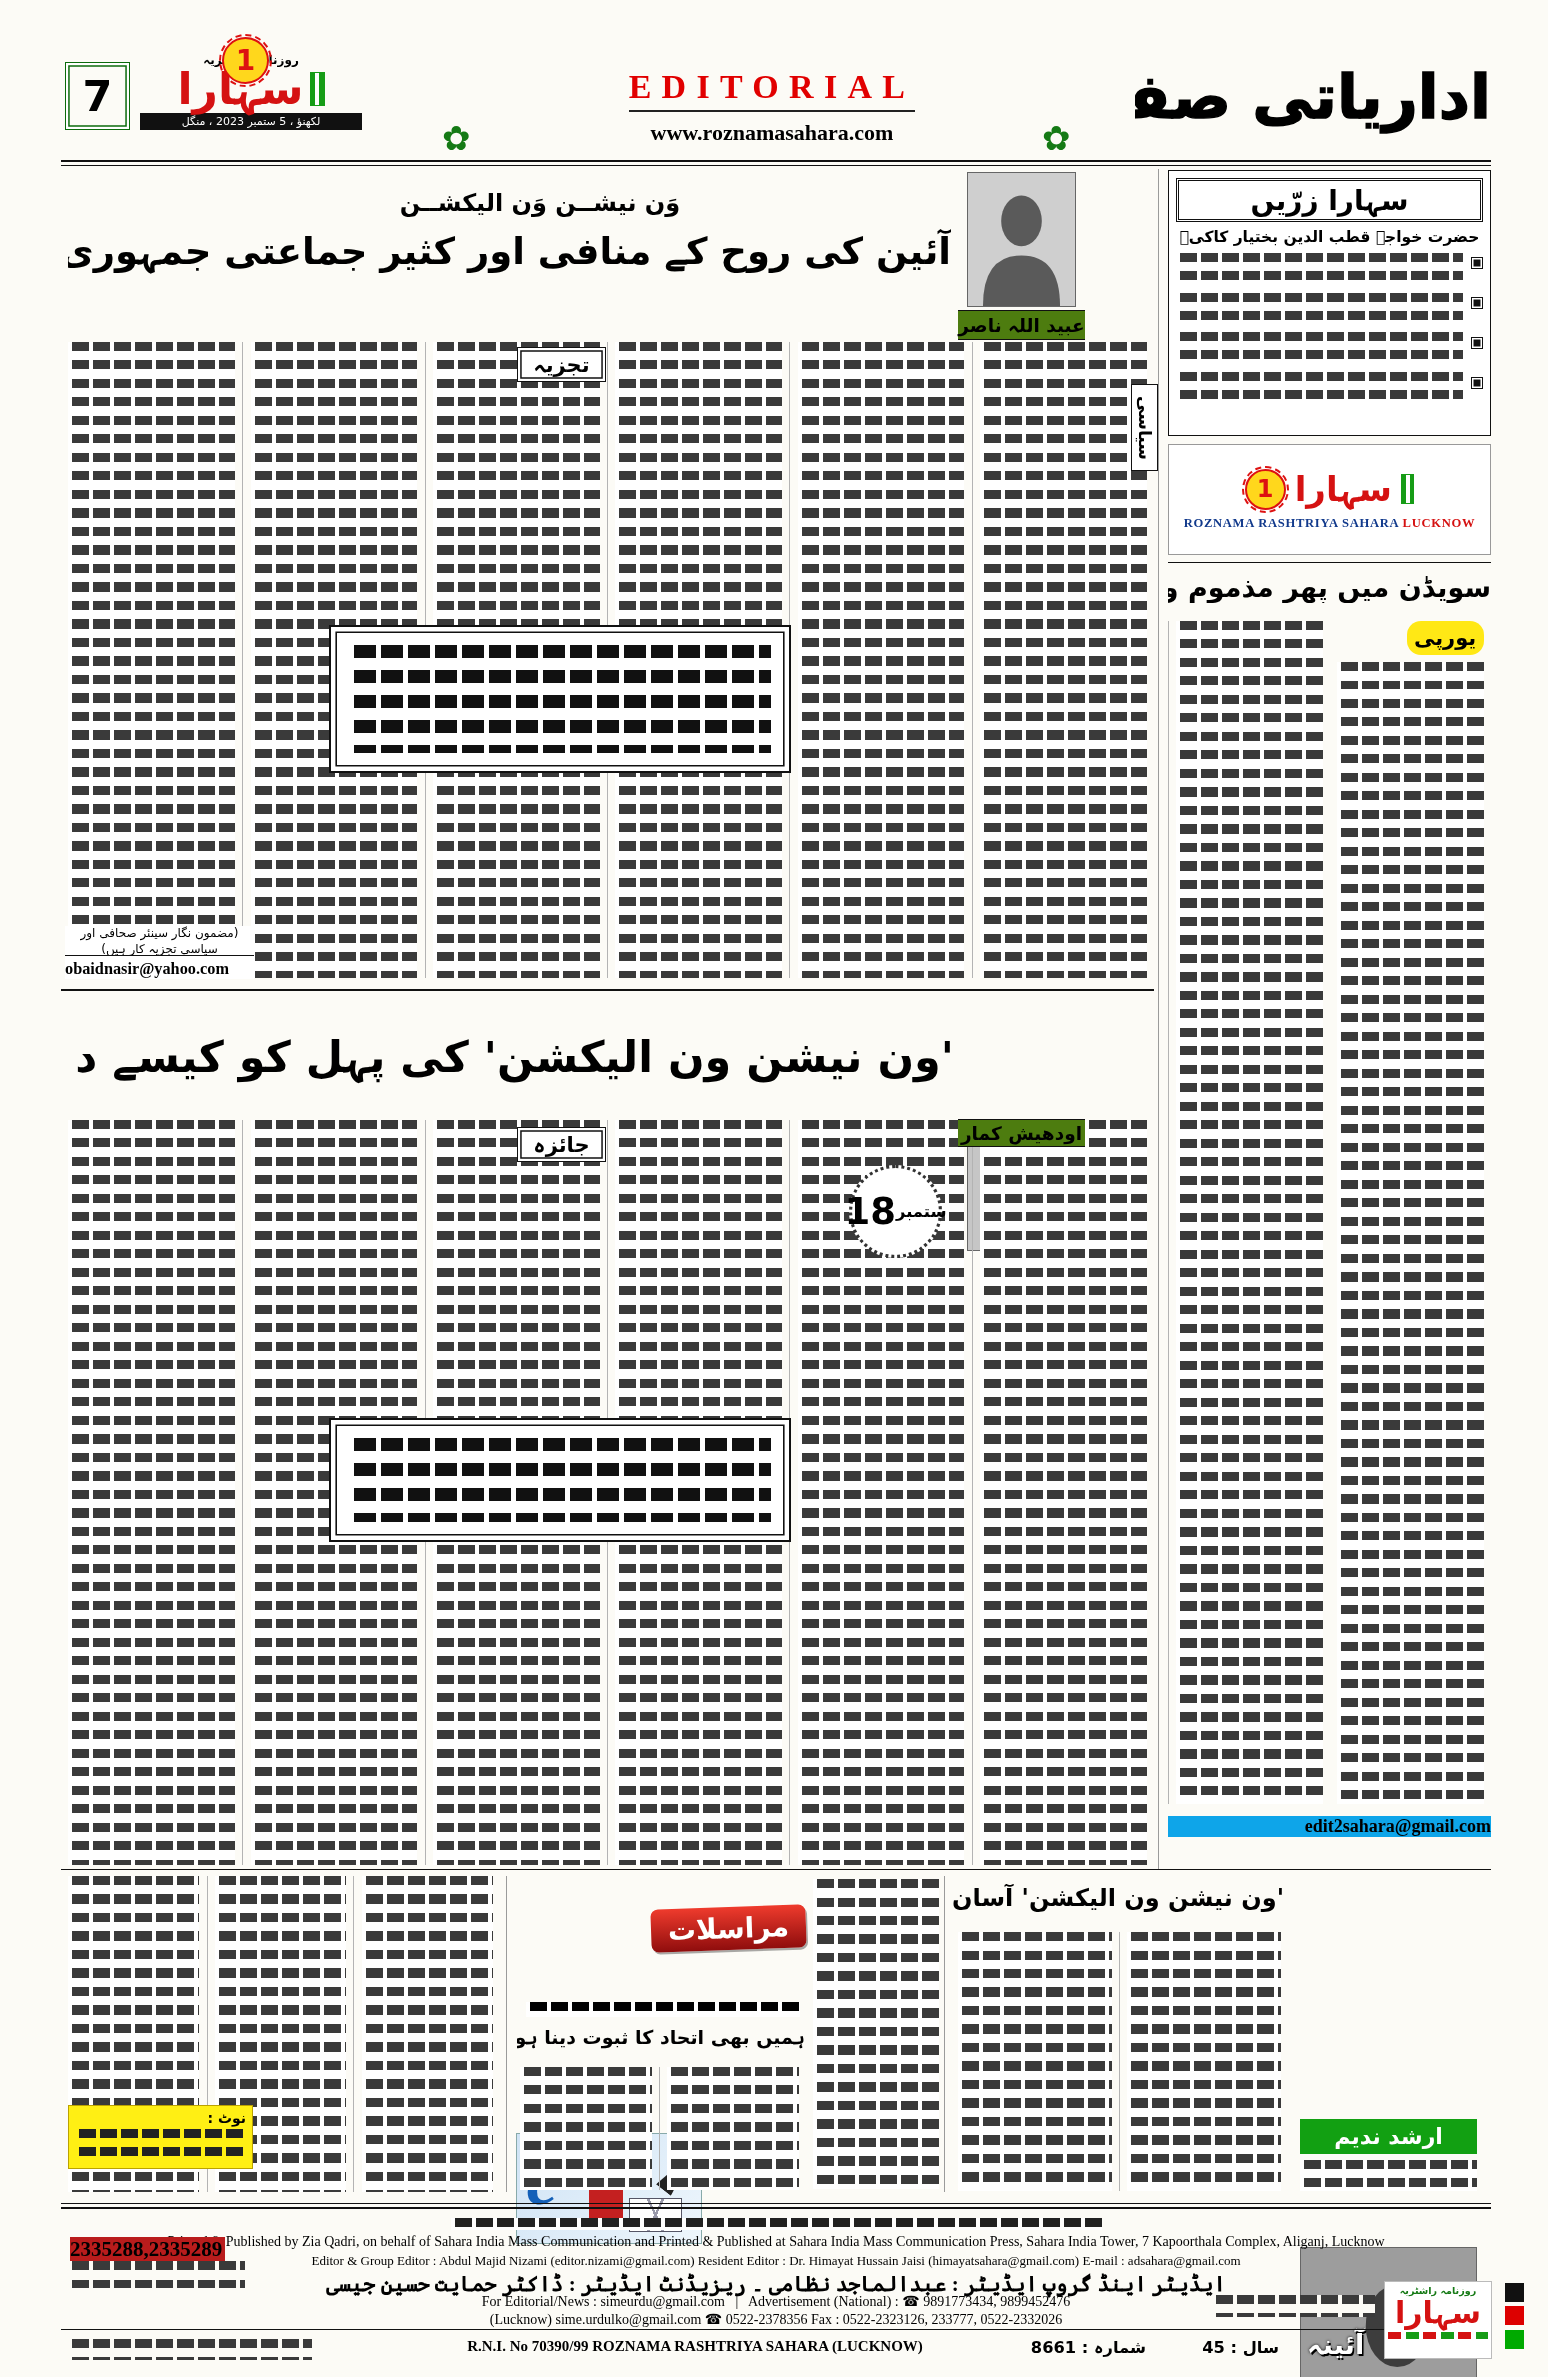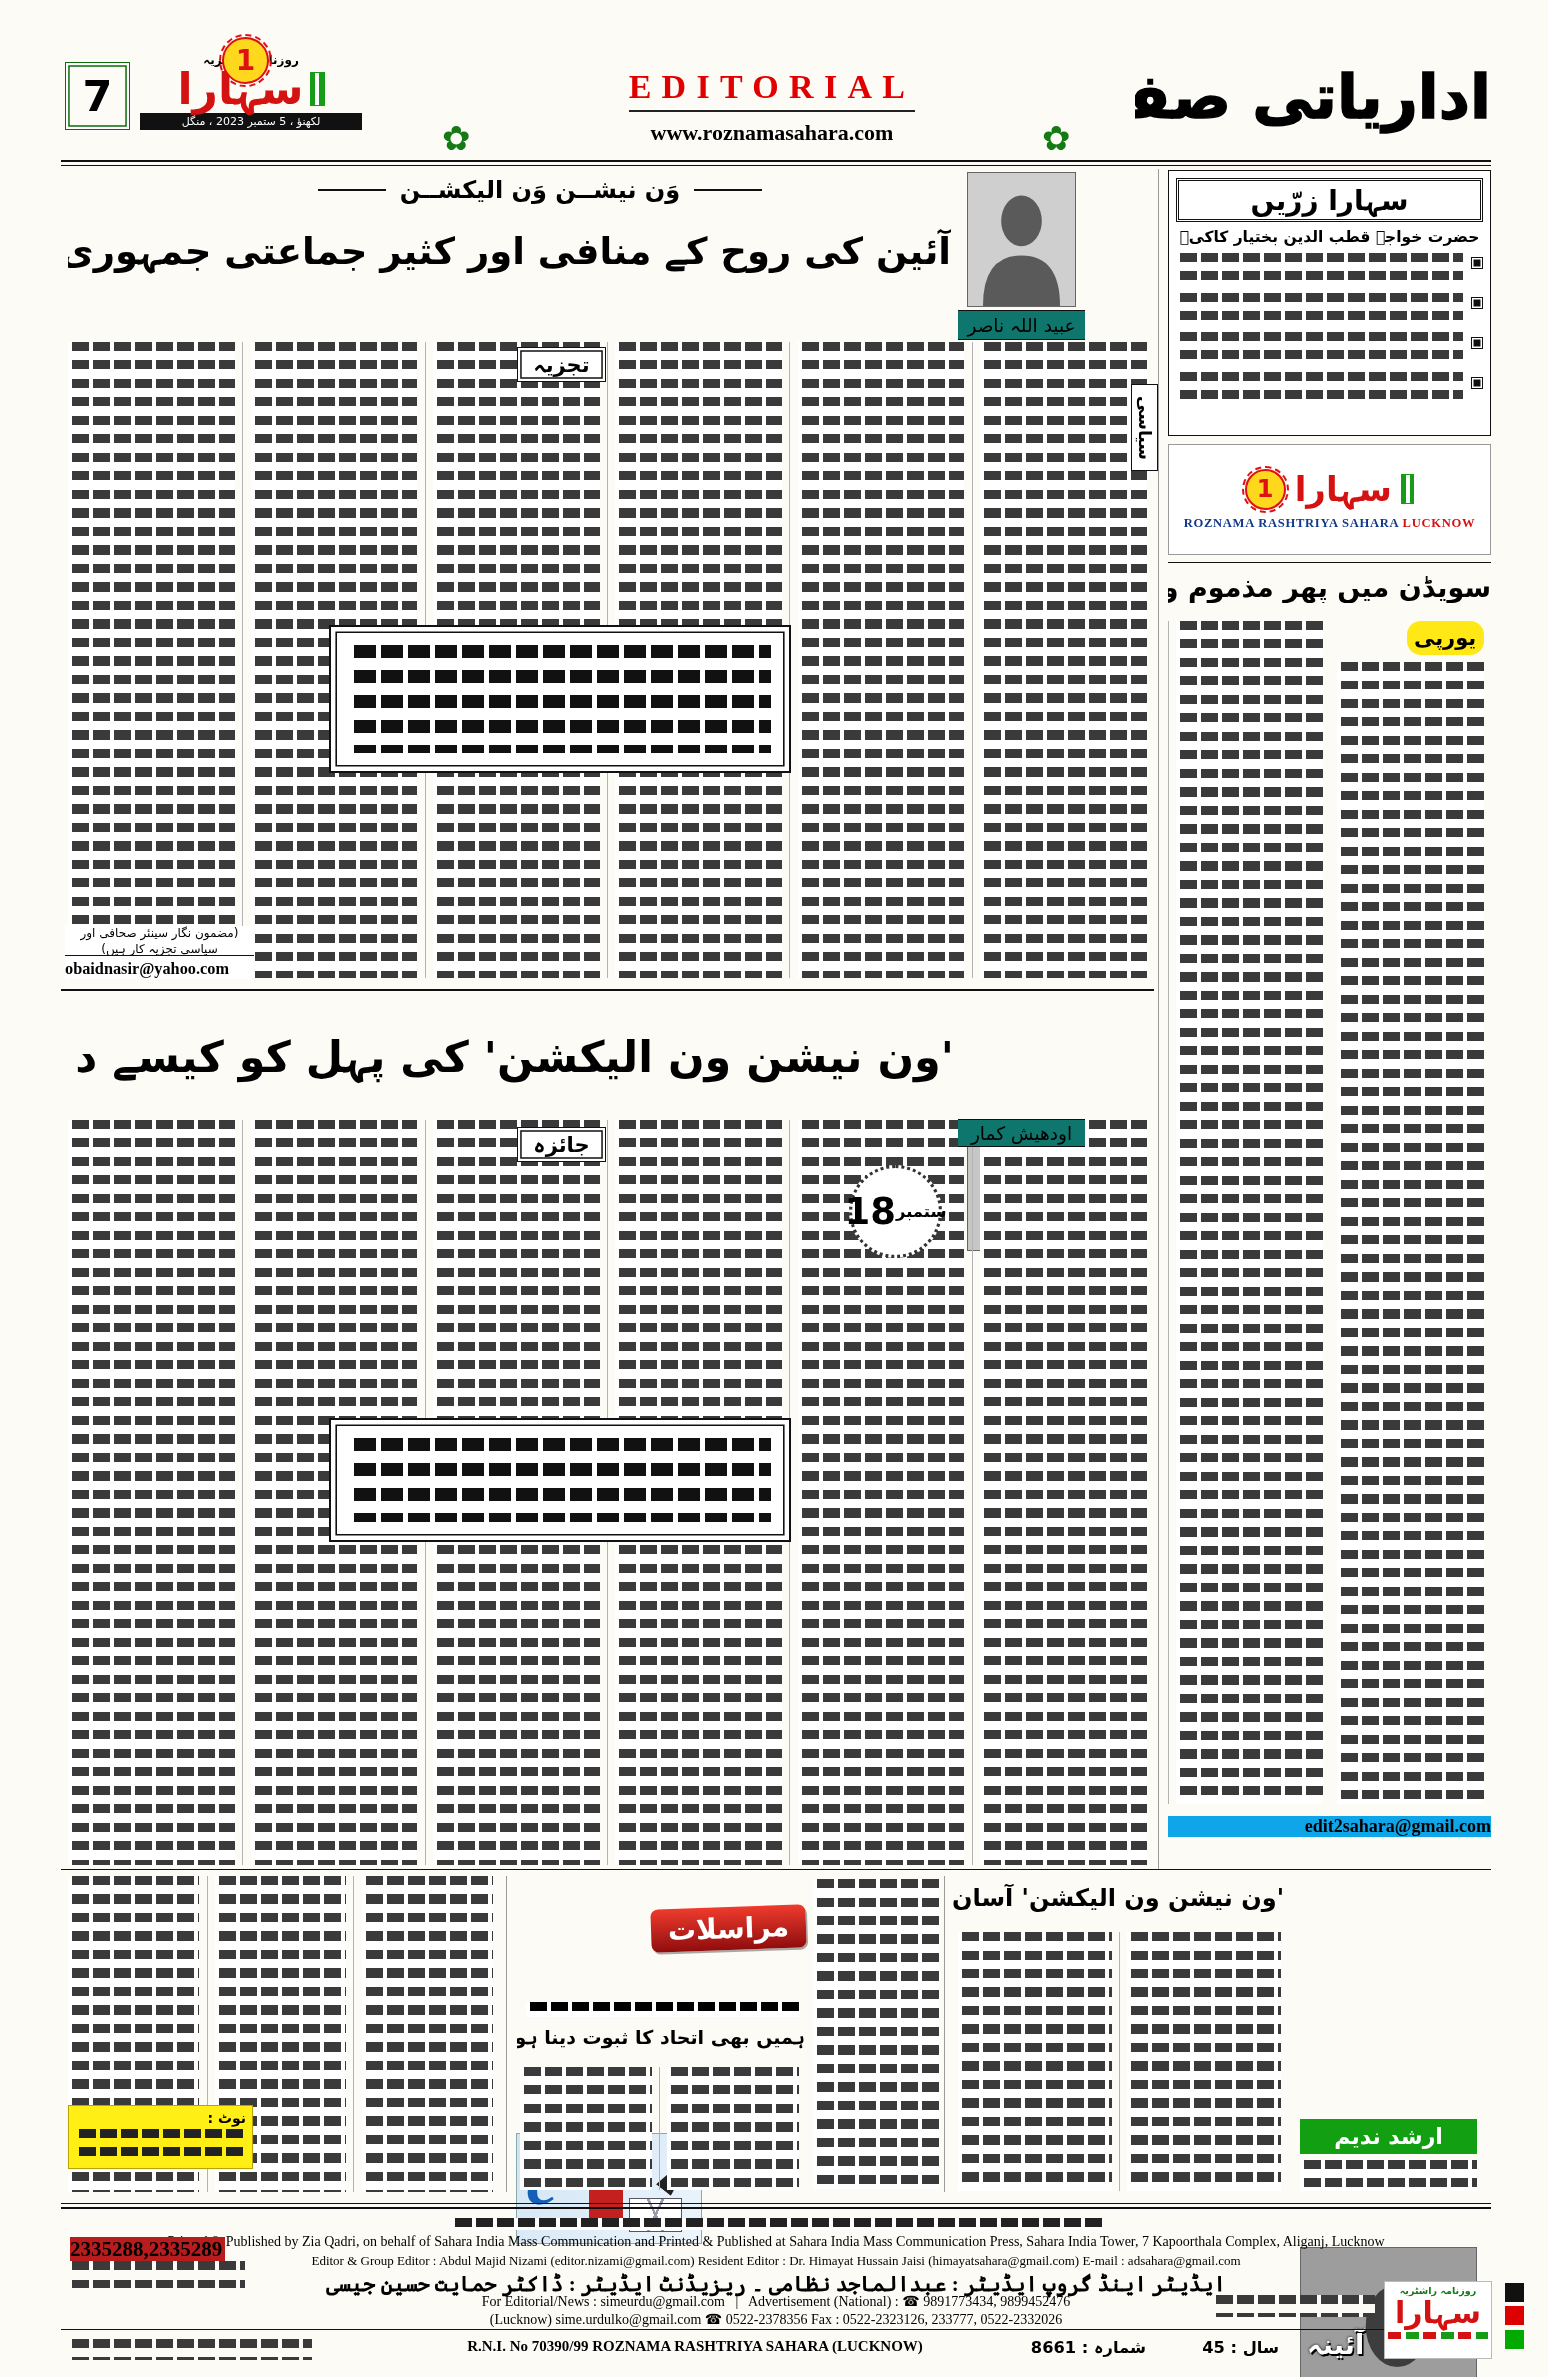--- a/index.html
+++ b/index.html
@@ -29,22 +29,22 @@
   .quote { background:#fff; border:2.2px solid #111; box-shadow: inset 0 0 0 4.4px #fff, inset 0 0 0 6px #111; padding:18px; }
 
   .burst { border-radius:50%; background:#ffd71c; color:#d11; font-weight:bold;
            display:flex; align-items:center; justify-content:center;
            border:2.2px solid #d11; outline:2.2px dashed #d11; outline-offset:1.5px; }
   .flower { color:#157a15; line-height:1; }
   .flag { display:inline-block; background:repeating-linear-gradient(90deg,#169c16 0 4.4px,#fff 4.4px 8.1px); border:0.7px solid #169c16; }
 
   .photo { background:linear-gradient(180deg,#e4e4e4,#9b9b9b); border:0.7px solid #666; position:relative; overflow:hidden; }
   .photo svg { width:100%; height:100%; }
-  .namebox { background:#0f766e; border-top:1.5px solid #111; border-bottom:1.5px solid #111;
-             display:flex; align-items:center; justify-content:center; font-weight:normal; }
+  .namebox { background:#4d7c0f; border-top:1.5px solid #111; border-bottom:1.5px solid #111;
+             display:flex; align-items:center; justify-content:center; font-weight:bold; }
 
   .rule-h { border-top:0.7px solid #111; }
   .rule-h3 { border-top:2.2px solid #111; }
   .vrule { background:#9b9b9b; width:0.7px; }
 
   .bullet { width:12px; height:12px; border:1.5px solid #111; box-shadow: inset 0 0 0 1.5px #fff, inset 0 0 0 6px #111; flex:none; margin-top:4.4px; }
 
   .collage { background:linear-gradient(135deg,#cfe3f5,#eef6fc); border:0.7px solid #8aa; position:relative; overflow:hidden; }
   .e-glyph { position:absolute; left:9px; top:6px; font-family:"Liberation Serif",serif; font-style:italic; font-weight:bold; font-size:71px; color:#1460b8; }
   .postbox { position:absolute; left:72px; top:21px; width:34px; height:74px; background:#c42020; border-radius:7.4px 7.4px 2.2px 2.2px; }
@@ -133,21 +133,21 @@
       <div style="width:77px;height:34px;background:#ffe815;display:flex;align-items:center;justify-content:center;font-size:21px;font-weight:bold;margin-bottom:7.4px;border-radius:14px;">یورپی</div>
       <div class="bars" style="height:calc(100% - 41px);"></div>
     </div>
     <div class="col">
       <div class="bars fill"></div>
     </div>
   </div>
 
   <div class="abs center serif" style="left:1168px;top:1816px;width:323px;font-size:18px;font-weight:bold;background:#0ea5e9;text-align:right;">edit2sahara@gmail.com</div>
 
-  <div class="abs rtl" style="left:318px;top:174px;width:444px;height:31px;display:flex;align-items:center;gap:13.3px;">
+  <div class="abs rtl" style="left:318px;top:174px;width:444px;height:31px;display:flex;align-items:center;gap:13.3px;flex-direction:column;">
     <span style="flex:1;border-top:2.2px solid #111;"></span>
     <span style="font-size:24px;font-weight:bold;white-space:nowrap;">وَن نیشــن وَن الیکشــن</span>
     <span style="flex:1;border-top:2.2px solid #111;"></span>
   </div>
 
   <div class="abs rtl center" style="left:68px;top:213px;width:883px;height:81px;font-size:37px;font-weight:bold;white-space:nowrap;overflow:hidden;line-height:78px;">آئین کی روح کے منافی اور کثیر جماعتی جمہوری نظام کے خلاف</div>
 
   <div class="abs photo" style="left:967px;top:172px;width:109px;height:135px;">
     <svg viewBox="0 0 100 100" preserveAspectRatio="none">
       <rect width="100" height="100" fill="#cfcfcf"></rect>

